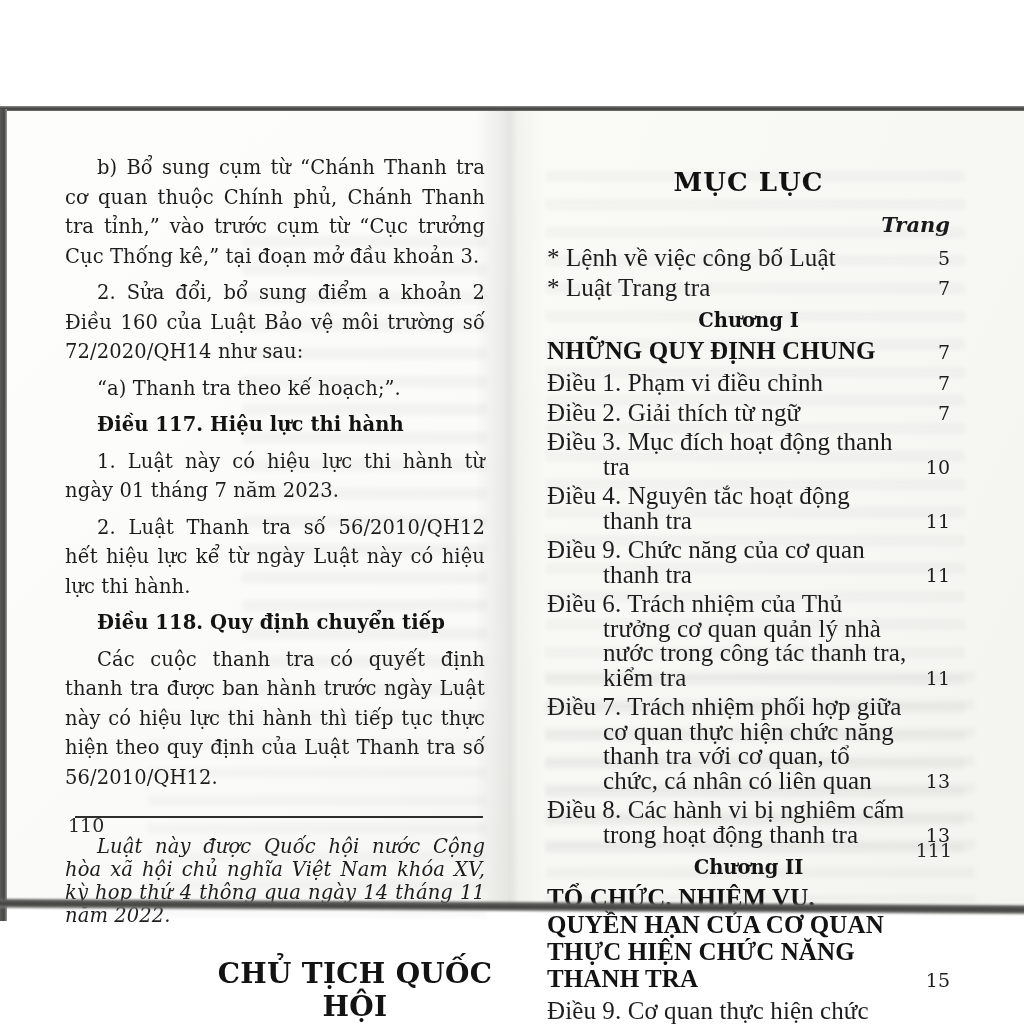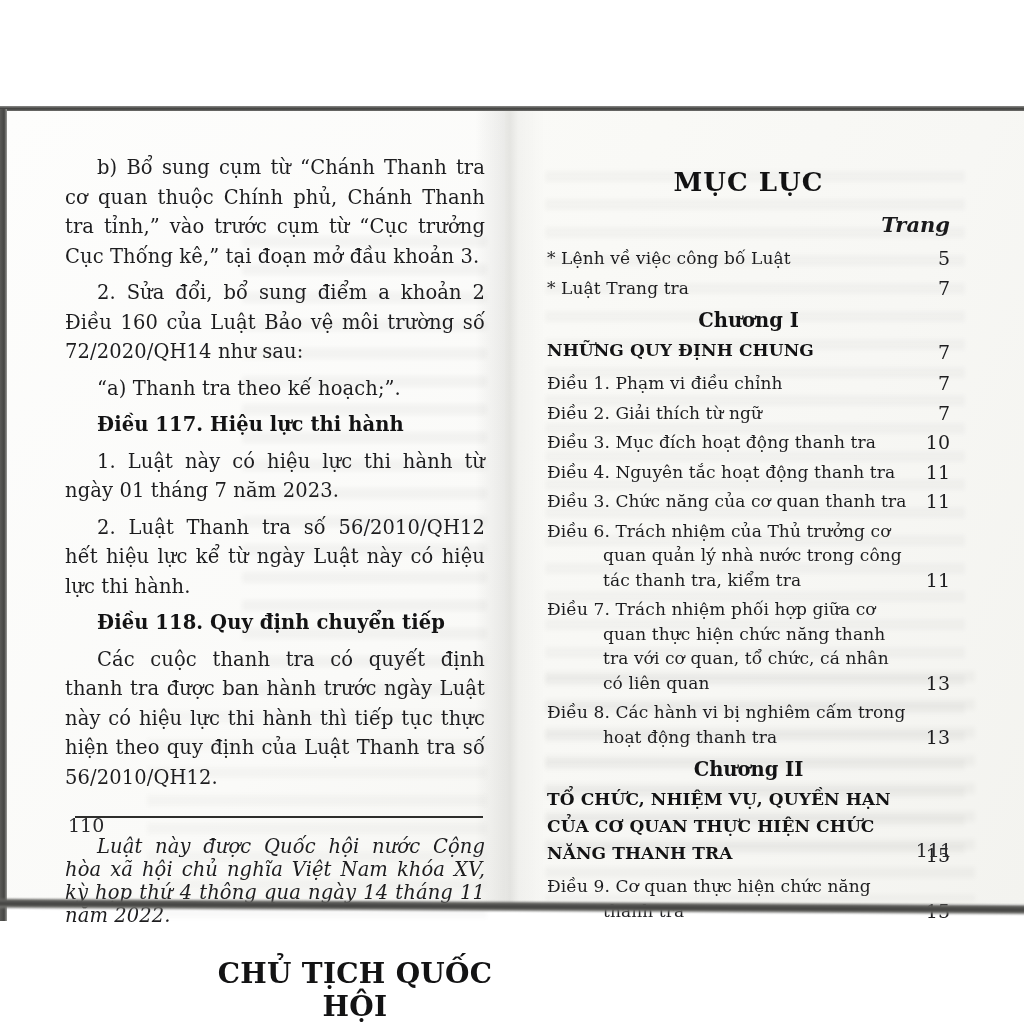--- a/index.html
+++ b/index.html
@@ -46,21 +46,21 @@
   .sig-name { font-weight: bold; font-size: 20.5px; margin-top: 4px; color: #131314; }
   .pagenum { position: absolute; font-size: 19px; color: #2a2a2c; }
   .pagenum-left  { left: 61px; top: 703px; }
   .pagenum-right { right: 72px; top: 728px; }
 
   
   .rp-content { position: relative; padding: 56px 74px 0 42px; width: 100%; }
   .toc-title { text-align: center; font-weight: bold; font-size: 26px; color: #111112; letter-spacing: 1px; margin-bottom: 15px; }
   .trang { text-align: right; font-style: italic; font-weight: bold; font-size: 21px; margin-bottom: 9px; color: #1a1a1c; }
   .toc-row { display: flex; margin-bottom: 5px; }
-  .toc-label { flex: 1; font-size: 17px; line-height: 24.5px; padding-left: 56px; text-indent: -56px; letter-spacing: 0.1px; }
+  .toc-label { flex: 1; font-size: 25px; line-height: 24.5px; padding-left: 56px; text-indent: -56px; letter-spacing: 0.1px; font-family: Liberation Serif, serif; }
   .toc-page { width: 42px; text-align: right; font-size: 19px; line-height: 24.5px; align-self: flex-end; }
   .toc-star .toc-label { padding-left: 0; text-indent: 0; }
   .toc-chapter { margin: 9px 0 7px 0; }
   .chapter-kicker { text-align: center; font-weight: bold; font-size: 19.5px; color: #131314; margin-bottom: 5px; }
   .chapter-row .toc-label { text-align: left; font-weight: bold; color: #131314; padding-left: 0; text-indent: 0; line-height: 27px; }
 </style>
 </head>
 <body>
 
 <div class="scan">
@@ -133,21 +133,21 @@
         </div>
         <div class="toc-row">
           <span class="toc-label">Điều 3. Mục đích hoạt động thanh tra</span>
           <span class="toc-page">10</span>
         </div>
         <div class="toc-row">
           <span class="toc-label">Điều 4. Nguyên tắc hoạt động thanh tra</span>
           <span class="toc-page">11</span>
         </div>
         <div class="toc-row">
-          <span class="toc-label">Điều 3. Chức năng của cơ quan thanh tra</span>
+          <span class="toc-label">Điều 9. Chức năng của cơ quan thanh tra</span>
           <span class="toc-page">11</span>
         </div>
         <div class="toc-row">
           <span class="toc-label">Điều 6. Trách nhiệm của Thủ trưởng cơ quan quản lý nhà nước trong công tác thanh tra, kiểm tra</span>
           <span class="toc-page">11</span>
         </div>
         <div class="toc-row">
           <span class="toc-label">Điều 7. Trách nhiệm phối hợp giữa cơ quan thực hiện chức năng thanh tra với cơ quan, tổ chức, cá nhân có liên quan</span>
           <span class="toc-page">13</span>
         </div>

